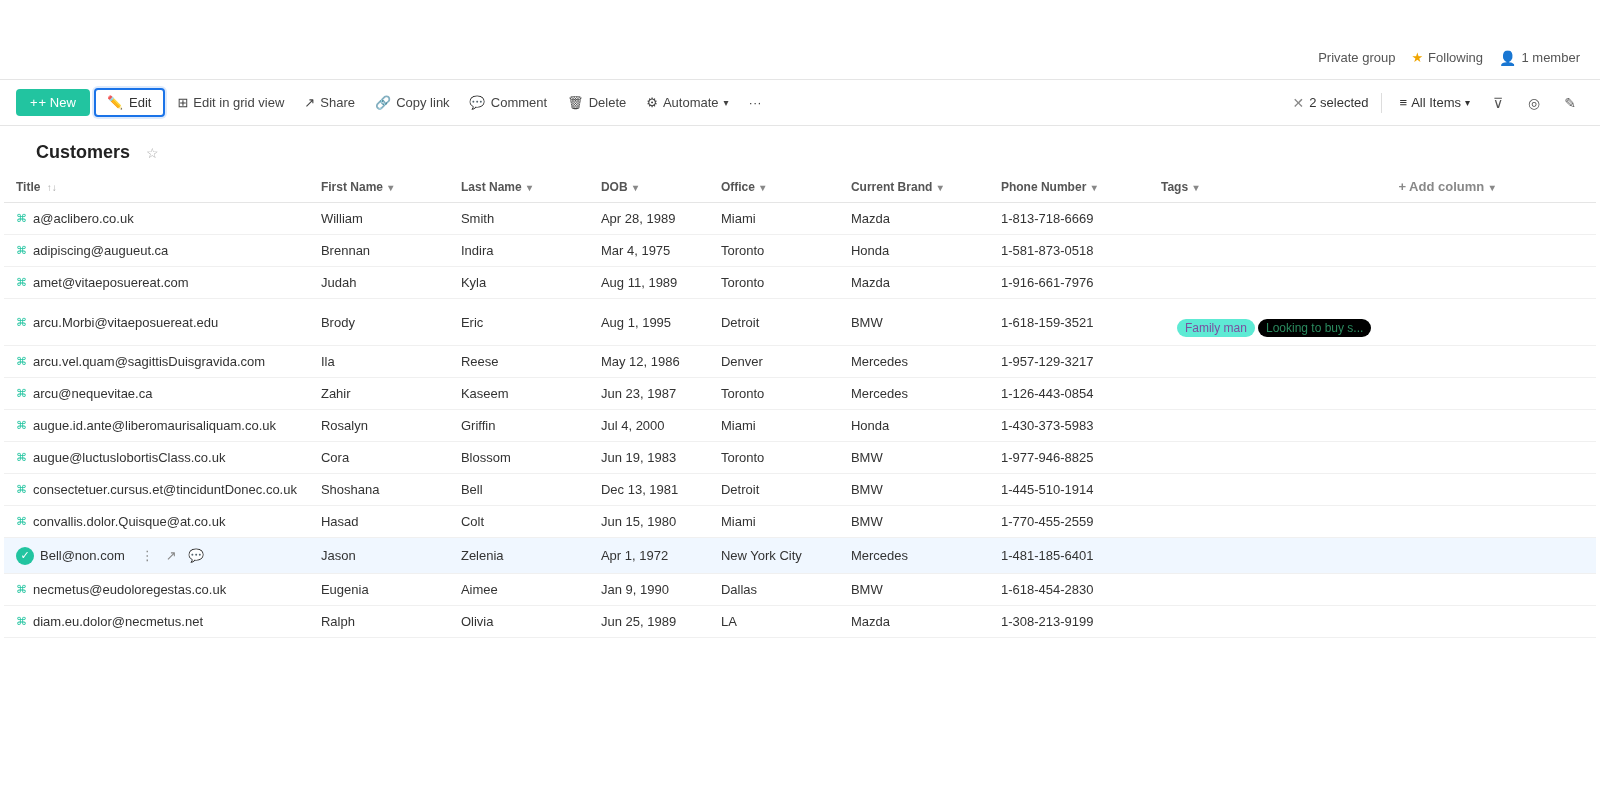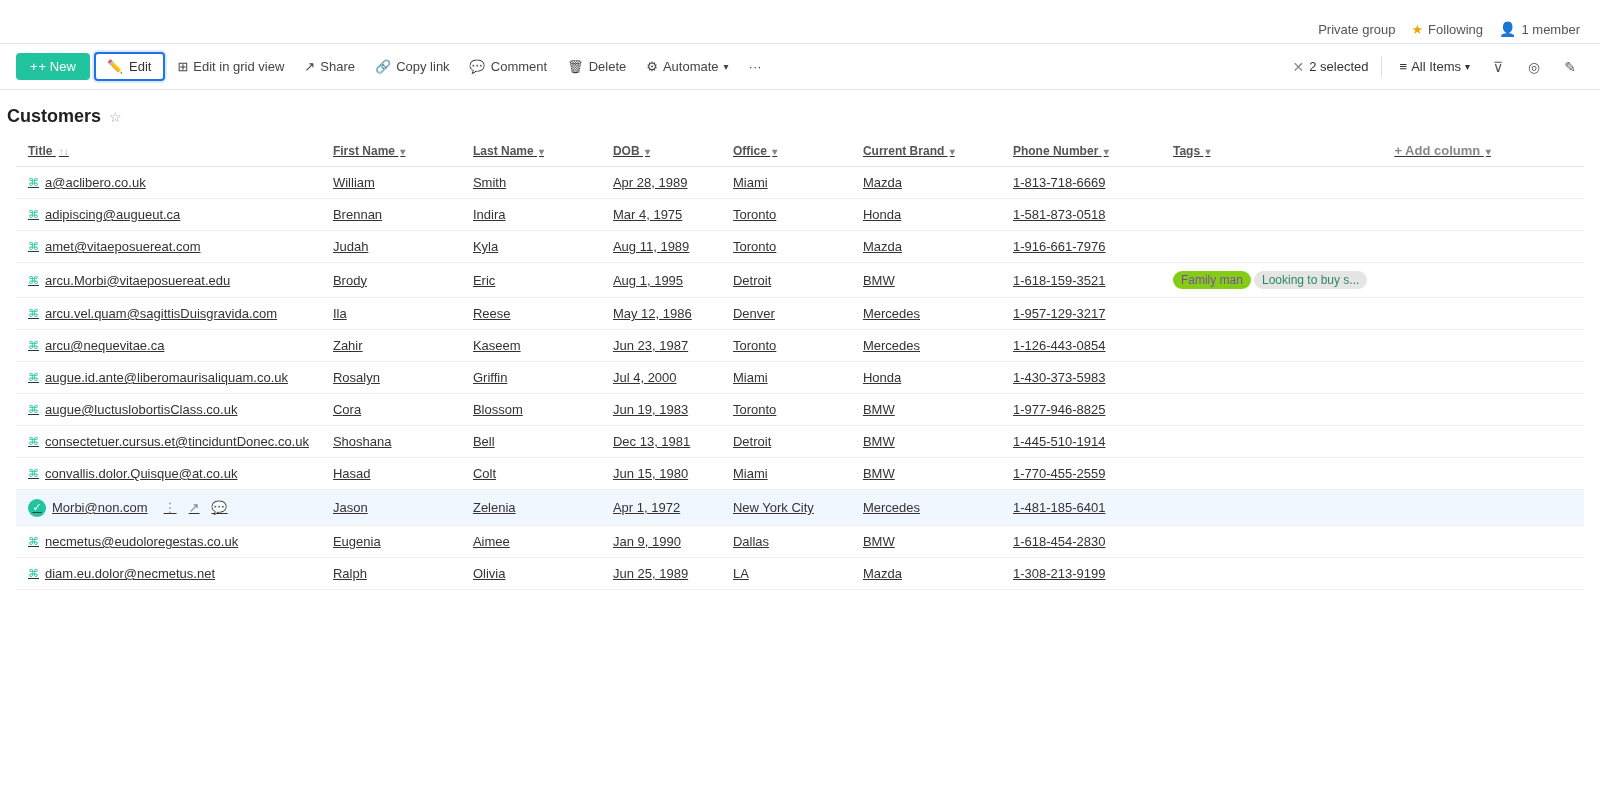--- a/index.html
+++ b/index.html
@@ -1,26 +1,27 @@
 <!DOCTYPE html>
 <html><head>
   <meta charset="utf-8">
   <style>
     * { box-sizing: border-box; margin: 0; padding: 0; }
     body { font-family: -apple-system, BlinkMacSystemFont, 'Segoe UI', sans-serif; font-size: 13px; color: #333; background: #fff; overflow-x: hidden; }
 
     
     .top-bar {
       display: flex;
-      align-items: flex-end;
+      align-items: center;
       justify-content: flex-end;
       padding: 6px 20px;
       border-bottom: 1px solid #e5e5e5;
       gap: 16px;
       height: 44px;
+      margin-top: 36px;
     }
     .top-bar-item {
       display: flex;
       align-items: center;
       gap: 5px;
       font-size: 13px;
       color: #555;
     }
     .top-bar-item .star { color: #f0a500; }
 
@@ -108,37 +109,36 @@
       border: none;
       background: transparent;
       cursor: pointer;
       border-radius: 4px;
       font-size: 14px;
       color: #555;
     }
 
     
     .page-title-area {
-      padding: 16px 7px 8px;
-      display: flex;
-      align-items: center;
-      gap: 8px;
+      padding: 16px 36px 8px;
+      display: flex;
+      align-items: center;
+      gap: 16px;
     }
     .page-title {
       font-size: 18px;
       font-weight: 600;
       color: #222;
     }
     .star-icon { color: #aaa; font-size: 14px; cursor: pointer; }
 
     
     .table-wrap {
       overflow-x: auto;
-      padding: 0 16px;
-      text-decoration: underline;
+      padding: 0 4px;
     }
     table {
       width: 100%;
       border-collapse: collapse;
       min-width: 1200px;
     }
     thead th {
       text-align: left;
       padding: 8px 12px;
       font-size: 12px;
@@ -201,22 +201,22 @@
       border-radius: 3px;
     }
 
     .tag {
       display: inline-block;
       padding: 2px 8px;
       border-radius: 10px;
       font-size: 12px;
       margin-right: 3px;
     }
-    .tag-family { background: #84cc16; color: #7b4fa0; }
-    .tag-looking { background: #e5e5e5; color: #2a8a5e; }
+    .tag-family { background: #5eead4; color: #7b4fa0; margin-left: 16px; }
+    .tag-looking { background: #000000; color: #2a8a5e; margin-top: 12px; }
 
     .add-col-th {
       color: #888;
       font-size: 13px;
       cursor: pointer;
     }
   </style>
 </head>
 <body>
 
@@ -483,21 +483,21 @@
           <td>Miami</td>
           <td>BMW</td>
           <td>1-770-455-2559</td>
           <td></td>
           <td></td>
         </tr>
         <tr class="selected-row">
           <td>
             <div class="title-cell">
               <div class="check-circle">✓</div>
-              <span>Morbi@non.com</span>
+              <span>Bell@non.com</span>
               <div class="row-actions">
                 <button class="row-action-btn">⋮</button>
                 <button class="row-action-btn">↗</button>
                 <button class="row-action-btn">💬</button>
               </div>
             </div>
           </td>
           <td>Jason</td>
           <td>Zelenia</td>
           <td>Apr 1, 1972</td>

